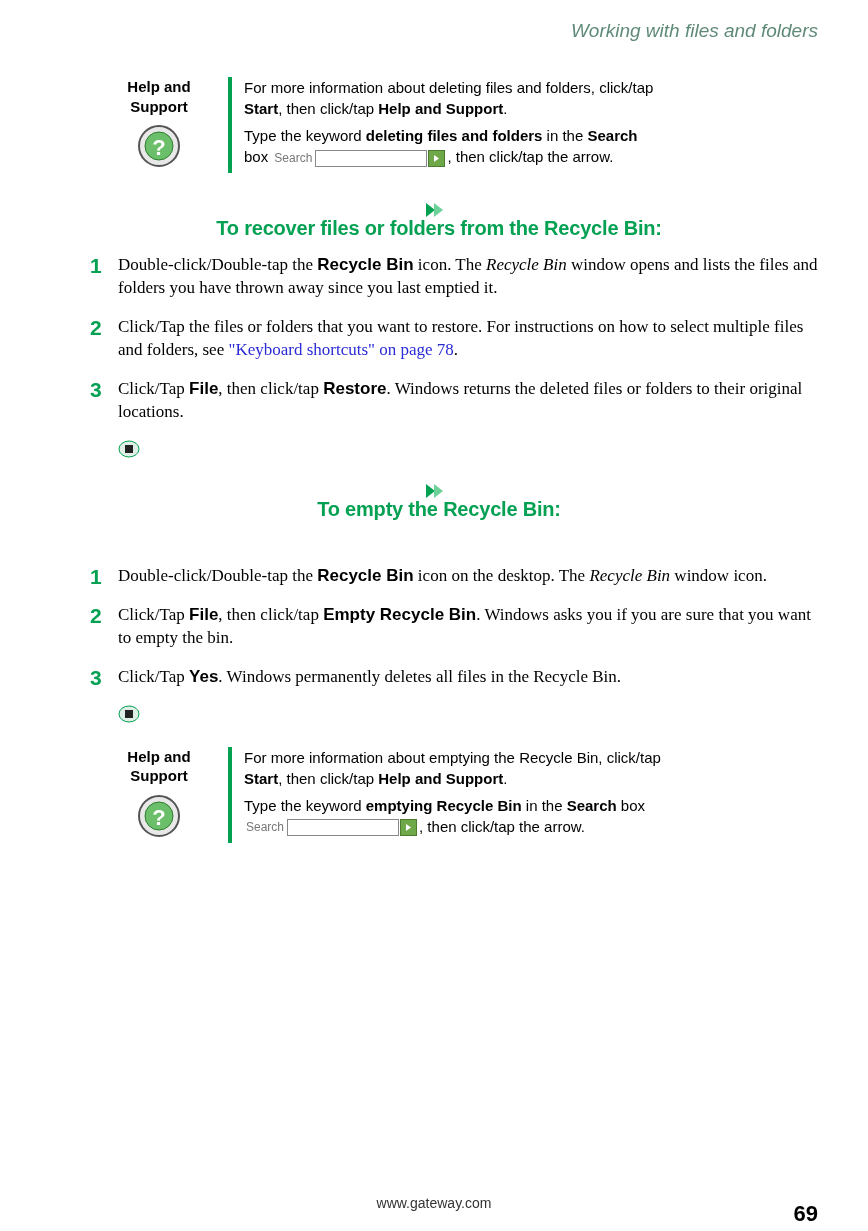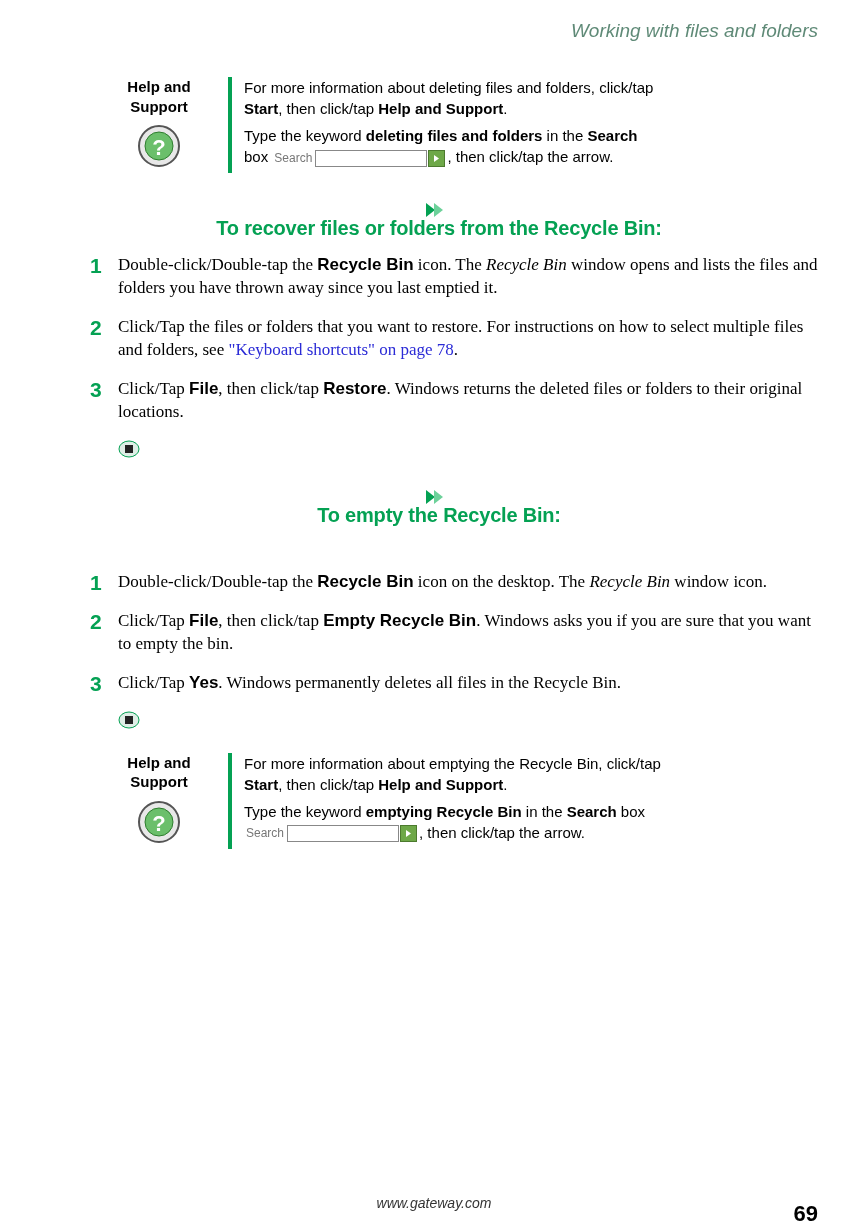--- a/index.html
+++ b/index.html
@@ -109,21 +109,20 @@
     bottom: 20px;
     left: 0;
     width: 100%;
     display: flex;
     justify-content: center;
     font-size: 14px;
     color: #333;
   }
   .footer-url {
     font-family: Arial, Helvetica, sans-serif;
-    font-style: italic;
   }
   .page-num {
     position: absolute;
     bottom: 4px;
     right: 50px;
     font-weight: bold;
     font-size: 22px;
     font-family: Arial, Helvetica, sans-serif;
   }
   .search-widget {
@@ -224,21 +223,21 @@
     </div>
   </div>
 
   <div class="end-mark">
     <svg width="22" height="18" viewBox="0 0 22 18">
       <ellipse cx="11" cy="9" rx="10" ry="8" fill="#dfeee6" stroke="#04a153" stroke-width="1"></ellipse>
       <rect x="7" y="5" width="8" height="8" fill="#222"></rect>
     </svg>
   </div>
 
-  <div class="section-head-row" style="margin-top:28px;">
+  <div class="section-head-row" style="margin-top:22px;">
     <svg class="section-arrow" width="18" height="14" viewBox="0 0 18 14">
       <path d="M0 0 L9 7 L0 14 Z" fill="#04a153"></path>
       <path d="M8 0 L17 7 L8 14 Z" fill="#6dd19a"></path>
     </svg>
     <span class="section-head">To empty the Recycle Bin:</span>
   </div>
 
   <div class="callout-box">
     <div class="callout-divider"></div>
   </div>

